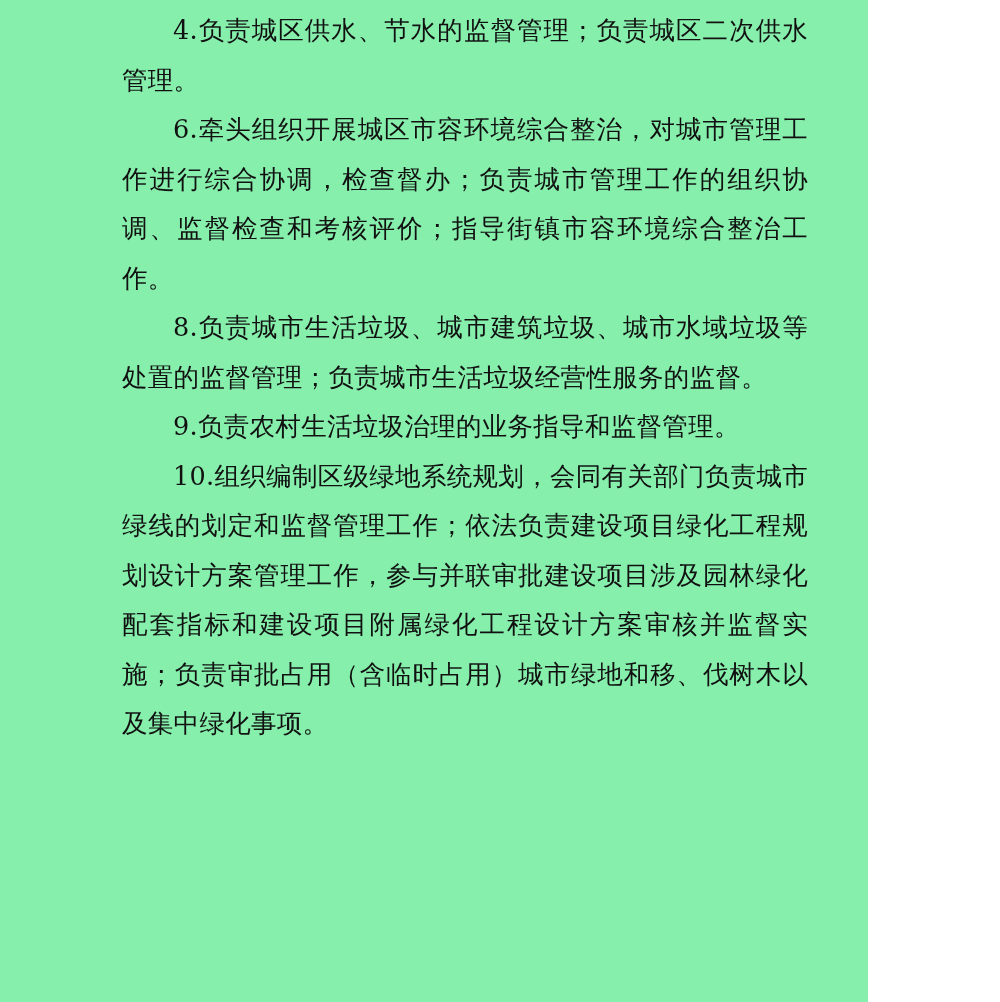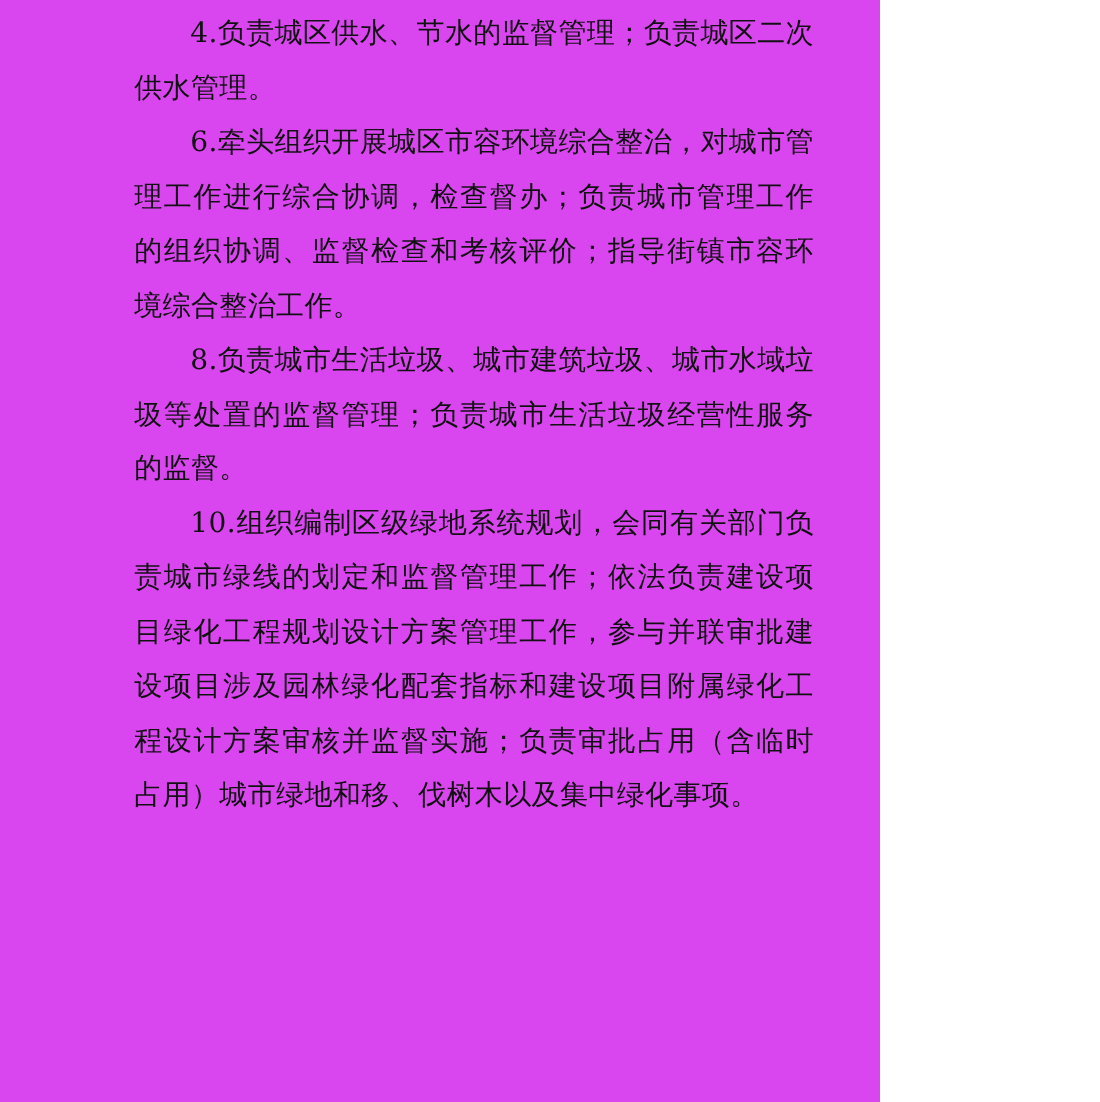--- a/index.html
+++ b/index.html
@@ -9,24 +9,24 @@
   }
   body {
     width: 1000px;
     height: 1002px;
     overflow: hidden;
     font-family: "DejaVu Serif", "Liberation Serif", serif;
     color: #0d0d0d;
   }
   #document-page {
     box-sizing: border-box;
-    width: 800px;
+    width: 868px;
     height: 1002px;
     padding: 6px 60px 0 122px;
-    background: #d946ef;
+    background: #86efac;
   }
   .para {
     margin: 0 0 0 0;
     font-size: 25.5px;
     line-height: 49.5px;
     text-align: justify;
     text-justify: inter-ideograph;
     text-indent: 2em;
     letter-spacing: 0.3px;
     color: #111111;
@@ -36,14 +36,15 @@
     margin-bottom: 0;
   }
 </style>
 </head>
 <body>
 
 <div id="document-page">
   <p class="para">4.负责城区供水、节水的监督管理；负责城区二次供水管理。</p>
   <p class="para">6.牵头组织开展城区市容环境综合整治，对城市管理工作进行综合协调，检查督办；负责城市管理工作的组织协调、监督检查和考核评价；指导街镇市容环境综合整治工作。</p>
   <p class="para">8.负责城市生活垃圾、城市建筑垃圾、城市水域垃圾等处置的监督管理；负责城市生活垃圾经营性服务的监督。</p>
+  <p class="para">9.负责农村生活垃圾治理的业务指导和监督管理。</p>
   <p class="para last">10.组织编制区级绿地系统规划，会同有关部门负责城市绿线的划定和监督管理工作；依法负责建设项目绿化工程规划设计方案管理工作，参与并联审批建设项目涉及园林绿化配套指标和建设项目附属绿化工程设计方案审核并监督实施；负责审批占用（含临时占用）城市绿地和移、伐树木以及集中绿化事项。</p>
 </div>
 
 </body></html>

